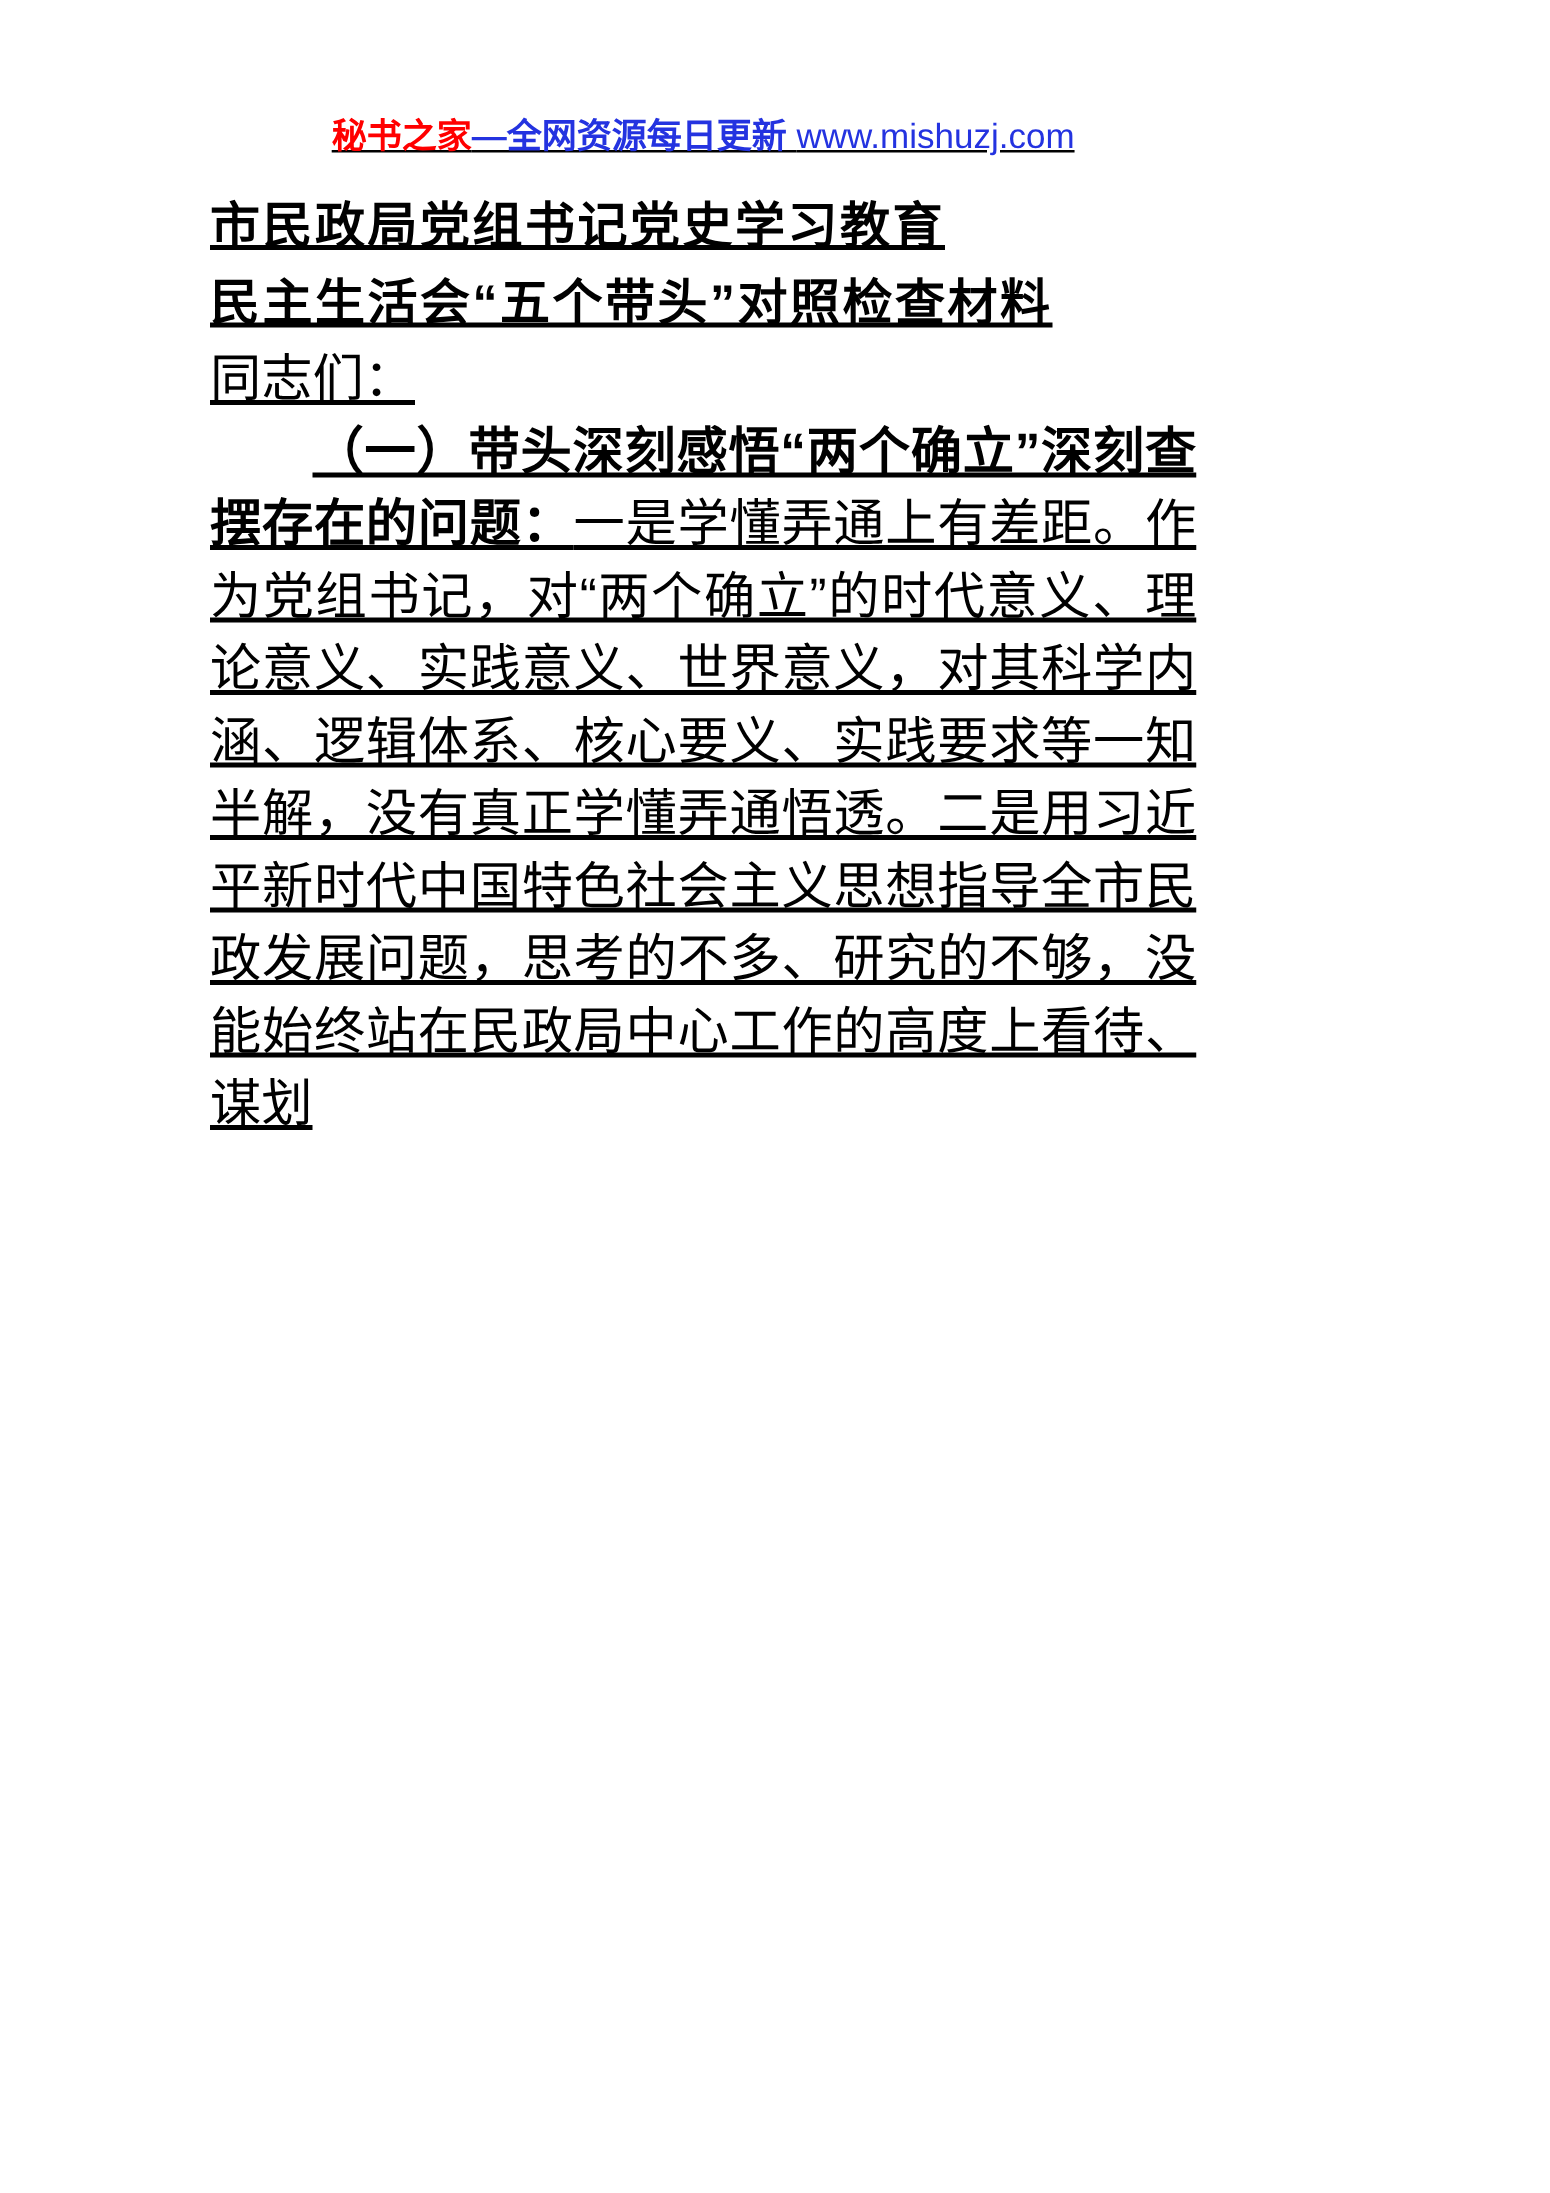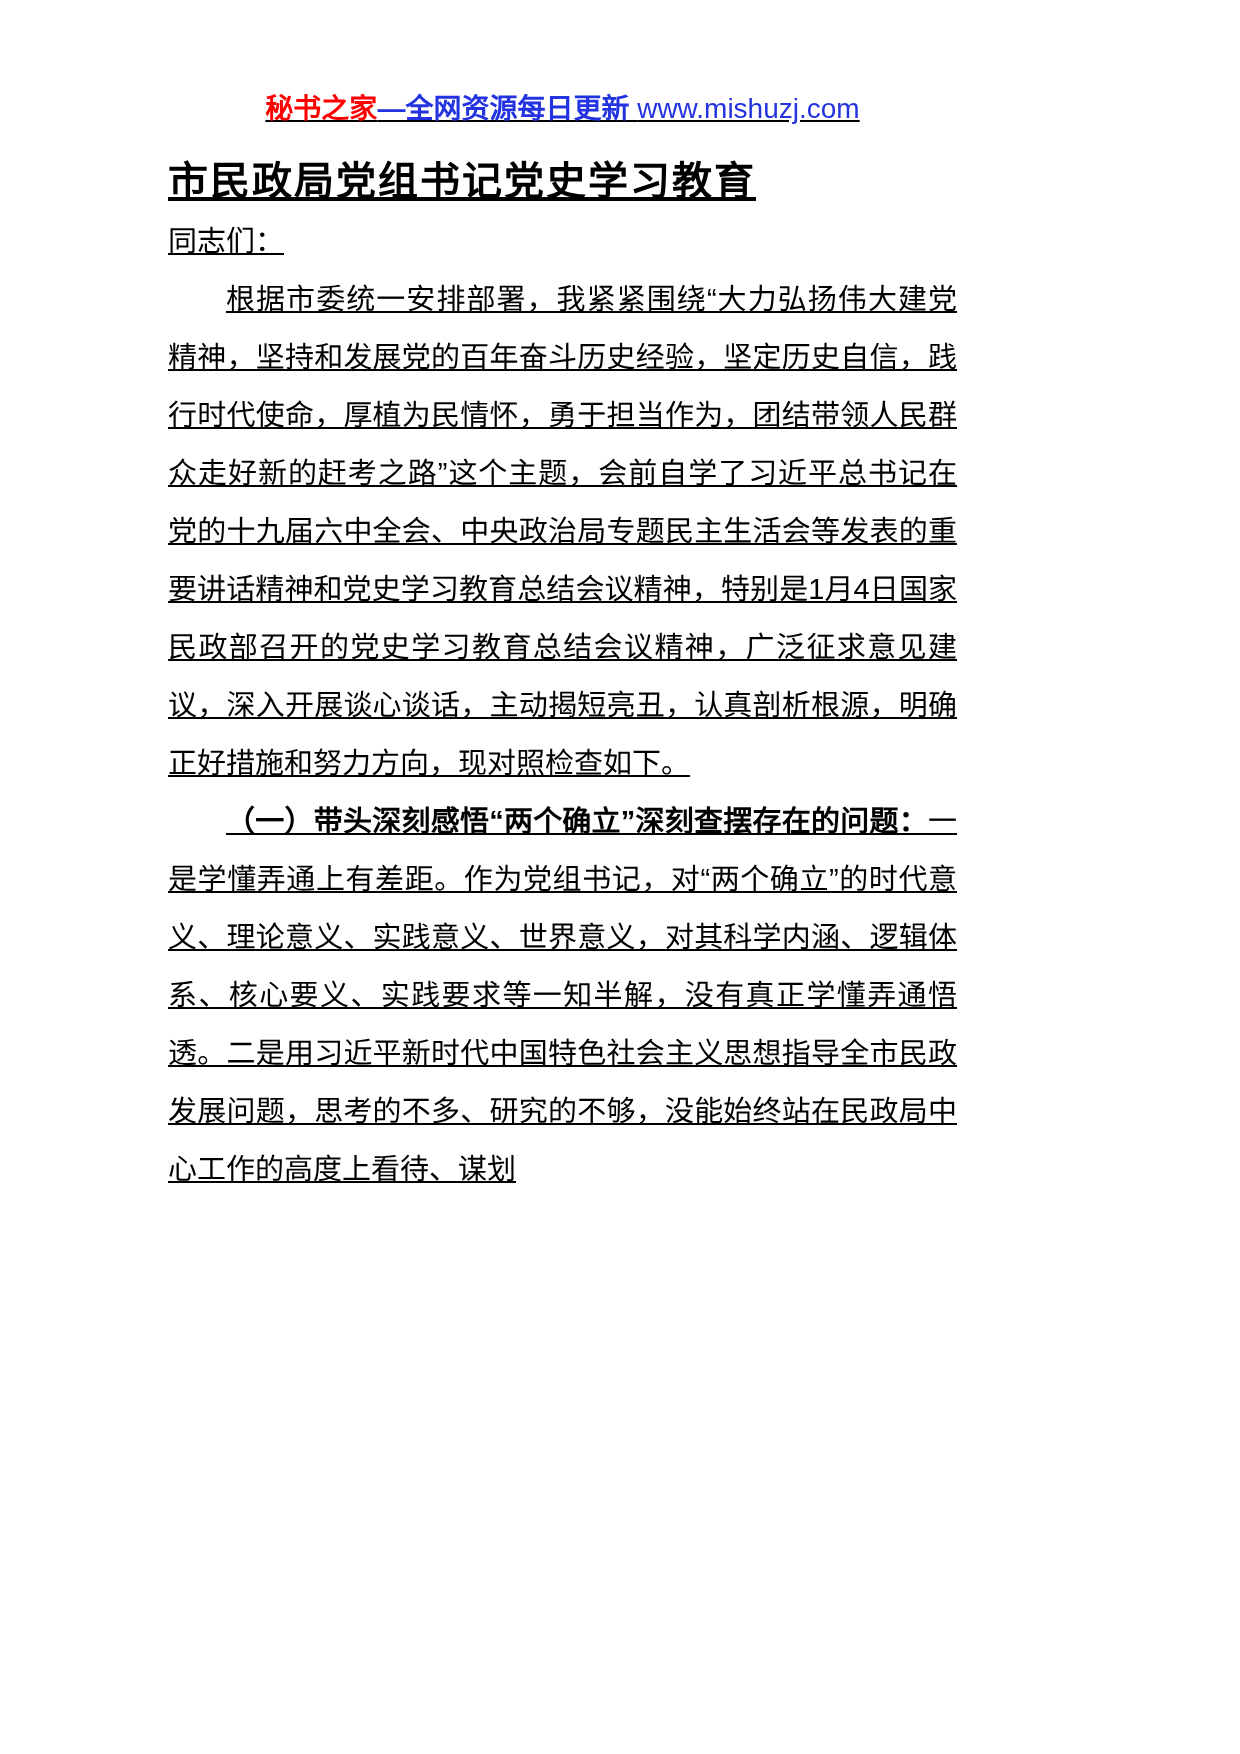--- a/index.html
+++ b/index.html
@@ -41,21 +41,21 @@
   }
   .doc-title {
     margin: 22px 0 0 0;
     font-size: 40px;
     font-weight: 700;
     line-height: 62px;
     color: #000000;
     letter-spacing: 2px;
   }
   .body-text {
-    font-size: 29px;
+    font-size: 41px;
     line-height: 58px;
   }
   .salutation {
     margin: 56px 0 0 0;
   }
   .para {
     margin: 0;
     text-align: justify;
     text-justify: inter-character;
   }
@@ -70,24 +70,24 @@
 <body>
 
 <div class="page">
 
   <div class="doc-header">
     <span class="brand">秘书之家</span><span class="tagline">—全网资源每日更新 </span><a class="url" href="#">www.mishuzj.com</a>
   </div>
 
   <h1 class="doc-title">
     <div>市民政局党组书记党史学习教育</div>
+    <div>民主生活会“五个带头”对照检查材料</div>
   </h1>
 
   <div class="body-text">
     <p class="para salutation">同志们：</p>
 
-    <p class="para indent">根据市委统一安排部署，我紧紧围绕“大力弘扬伟大建党精神，坚持和发展党的百年奋斗历史经验，坚定历史自信，践行时代使命，厚植为民情怀，勇于担当作为，团结带领人民群众走好新的赶考之路”这个主题，会前自学了习近平总书记在党的十九届六中全会、中央政治局专题民主生活会等发表的重要讲话精神和党史学习教育总结会议精神，特别是1月4日国家民政部召开的党史学习教育总结会议精神，广泛征求意见建议，深入开展谈心谈话，主动揭短亮丑，认真剖析根源，明确正好措施和努力方向，现对照检查如下。</p>
 
 
     <p class="para indent"><span class="bold">（一）带头深刻感悟“两个确立”深刻查摆存在的问题：</span><span>一是学懂弄通上有差距。作为党组书记，对“两个确立”的时代意义、理论意义、实践意义、世界意义，对其科学内涵、逻辑体系、核心要义、实践要求等一知半解，没有真正学懂弄通悟透。二是用习近平新时代中国特色社会主义思想指导全市民政发展问题，思考的不多、研究的不够，没能始终站在民政局中心工作的高度上看待、谋划</span></p>
   </div>
 
 </div>
 
 </body></html>

